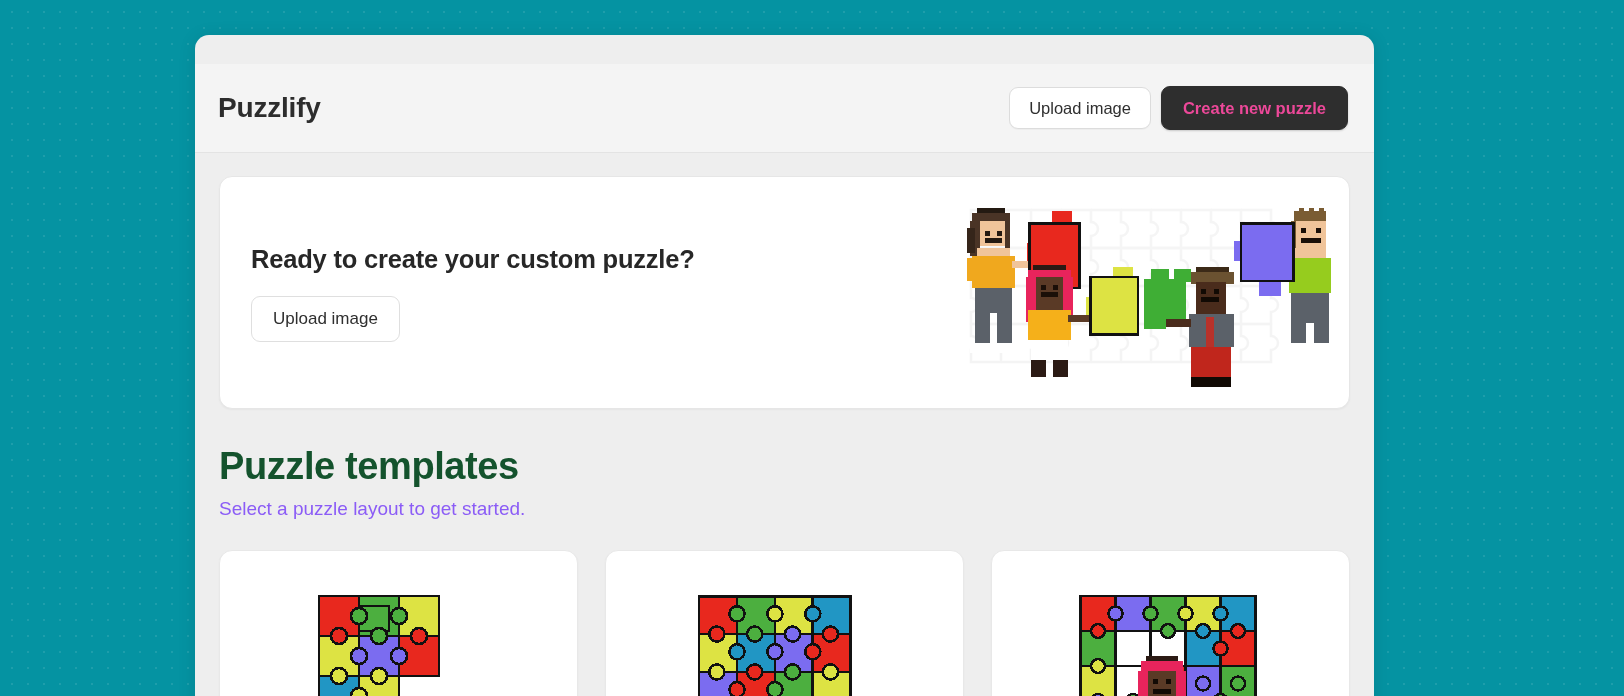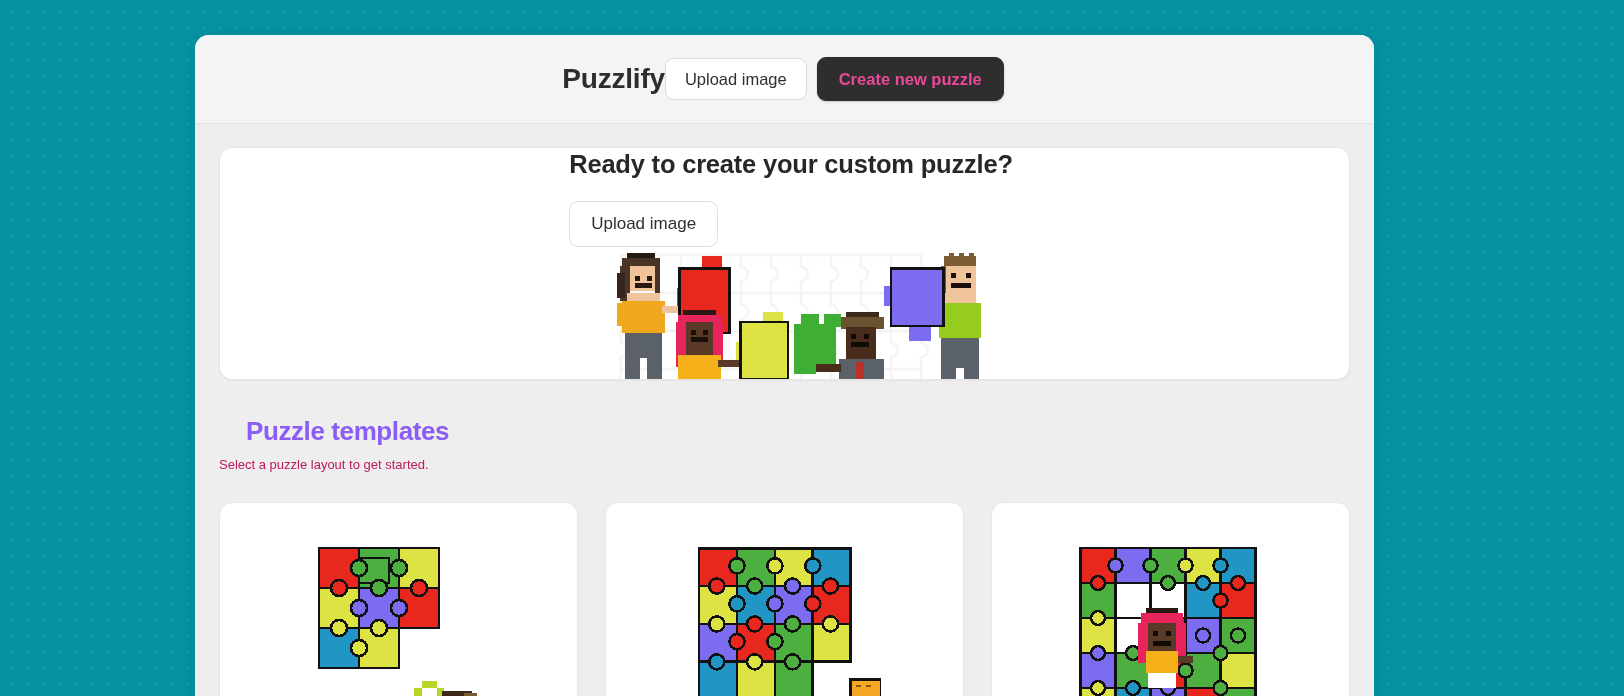--- a/index.html
+++ b/index.html
@@ -33,22 +33,23 @@
     box-shadow: 0 2px 18px rgba(0,0,0,0.10);
   }
 
   
   .app-header {
     height: 89px;
     background: #f4f4f4;
     border-bottom: 1px solid #e3e3e3;
     display: flex;
     align-items: center;
-    justify-content: center;
+    justify-content: space-between;
     padding: 0 26px 0 23px;
+    margin-top: 29px;
   }
 
   .app-title {
     font-size: 28px;
     font-weight: bold;
     color: #2d2d2d;
     letter-spacing: -0.2px;
   }
 
   .header-actions {
@@ -93,21 +94,20 @@
     background: #ffffff;
     border: 1px solid #e6e6e6;
     border-radius: 13px;
     height: 233px;
     display: flex;
     align-items: center;
     justify-content: space-between;
     padding: 0 18px 0 31px;
     box-shadow: 0 1px 2px rgba(0,0,0,0.04);
     overflow: hidden;
-    flex-direction: column;
   }
 
   .hero-text { padding-top: 2px; }
 
   .hero-title {
     font-size: 25.5px;
     font-weight: bold;
     color: #272727;
     letter-spacing: -0.2px;
     margin-bottom: 22px;
@@ -135,30 +135,29 @@
     height: 182px;
     position: relative;
     flex: none;
     margin-right: 8px;
   }
 
   
   .section-head { margin: 36px 0 0 0; }
 
   .section-title {
-    font-size: 26px;
+    font-size: 38px;
     font-weight: bold;
+    color: #14532d;
+    letter-spacing: -0.4px;
+  }
+
+  .section-sub {
+    font-size: 19px;
     color: #8b5cf6;
-    letter-spacing: -0.4px;
-    margin-left: 27px;
-  }
-
-  .section-sub {
-    font-size: 13px;
-    color: #be185d;
     margin-top: 10px;
   }
 
   
   .template-grid {
     display: grid;
     grid-template-columns: repeat(3, 1fr);
     gap: 27px;
     margin-top: 30px;
   }

